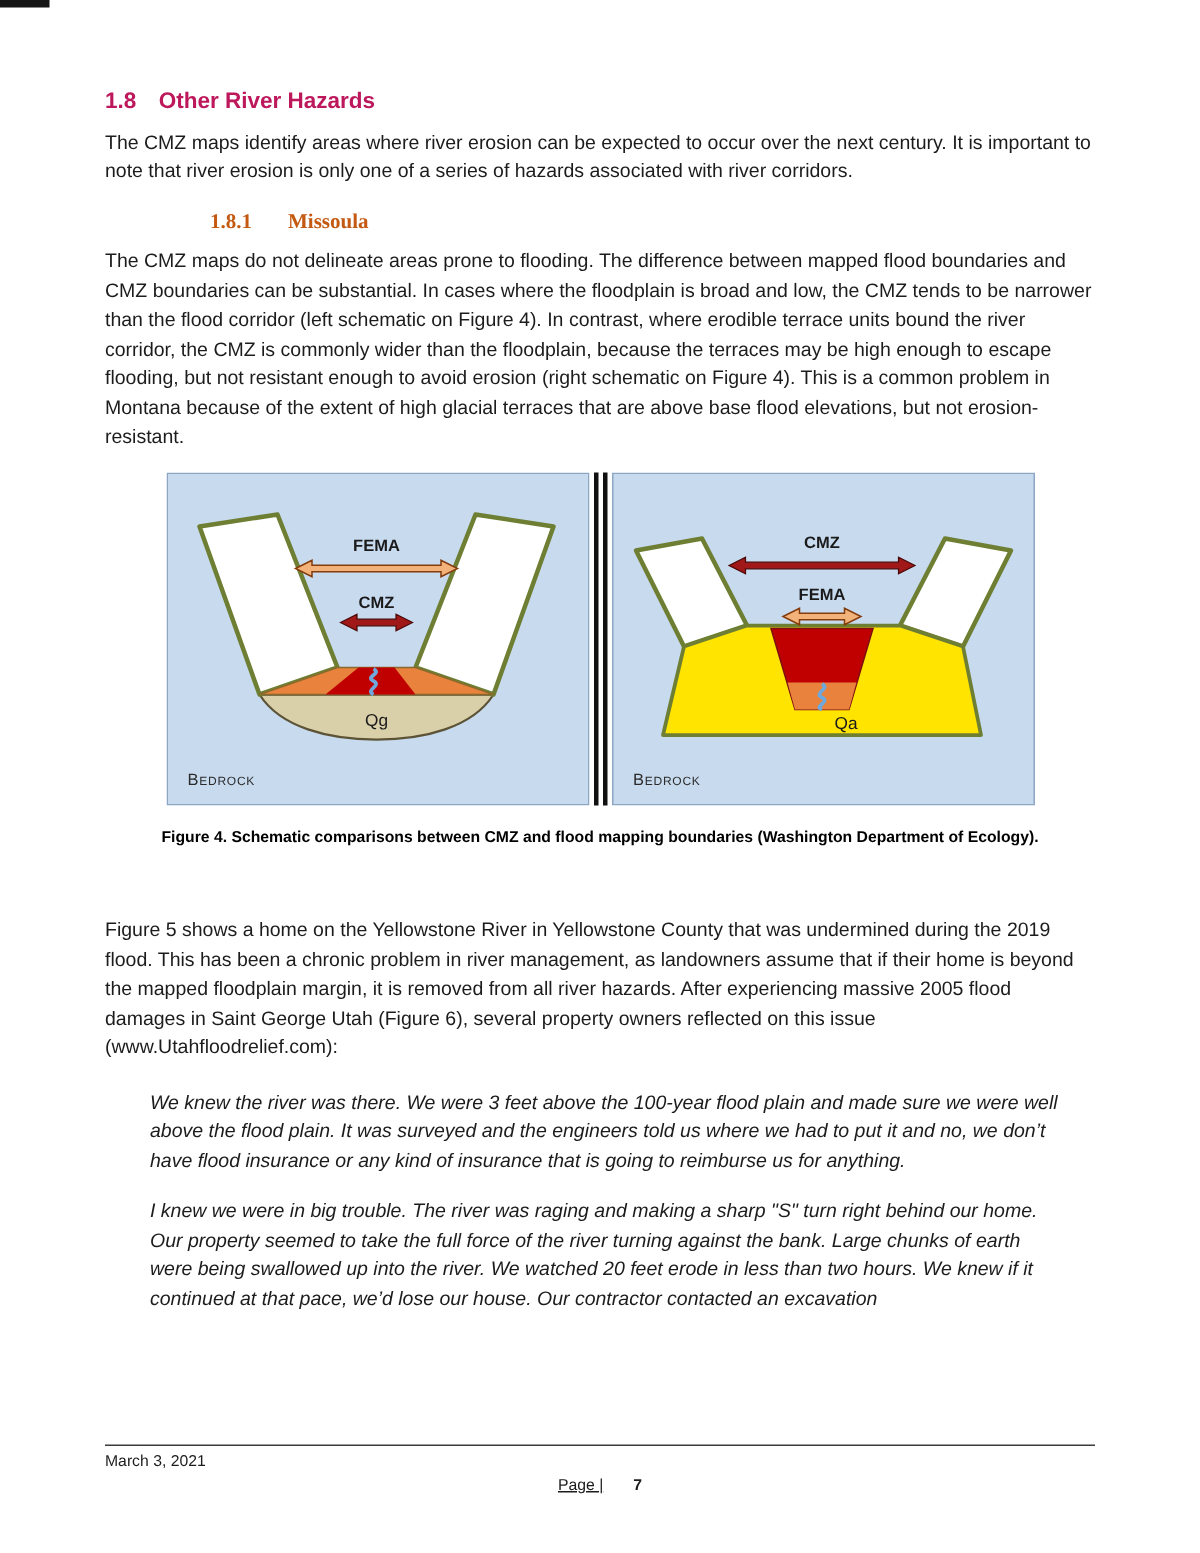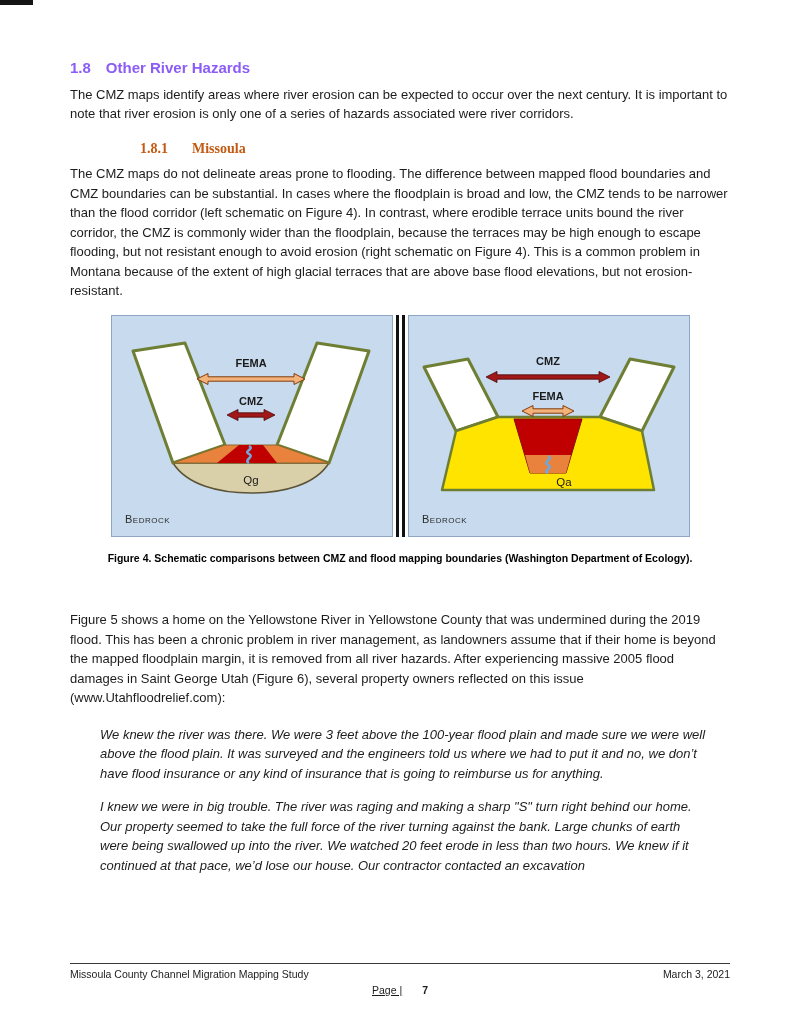--- a/index.html
+++ b/index.html
@@ -17,21 +17,21 @@
     background: #ffffff;
   }
   .scan-artifact {
     position: absolute; top: 0; left: 0;
     width: 33px; height: 5px; background: #151515;
   }
   .section-heading {
     margin: 0 0 7px;
     font-size: 15px;
     font-weight: bold;
-    color: #8b5cf6;
+    color: #be185d;
   }
   .section-heading .h-num { display: inline-block; margin-right: 15px; }
   .sub-heading {
     margin: 15px 0 6px 70px;
     font-family: "Liberation Serif", serif;
     font-size: 14px;
     font-weight: bold;
     color: #C45911;
   }
   .sub-heading .h-num { display: inline-block; margin-right: 24px; }
@@ -83,21 +83,21 @@
 </style>
 </head>
 <body>
 
 <div class="page">
 
   <div class="scan-artifact"></div>
 
   <h2 class="section-heading"><span class="h-num">1.8</span><span>Other River Hazards</span></h2>
 
-  <p class="body">The CMZ maps identify areas where river erosion can be expected to occur over the next century. It is important to note that river erosion is only one of a series of hazards associated were river corridors.</p>
+  <p class="body">The CMZ maps identify areas where river erosion can be expected to occur over the next century. It is important to note that river erosion is only one of a series of hazards associated with river corridors.</p>
 
   <h3 class="sub-heading"><span class="h-num">1.8.1</span><span>Missoula</span></h3>
 
   <p class="body">The CMZ maps do not delineate areas prone to flooding. The difference between mapped flood boundaries and CMZ boundaries can be substantial. In cases where the floodplain is broad and low, the CMZ tends to be narrower than the flood corridor (left schematic on Figure 4). In contrast, where erodible terrace units bound the river corridor, the CMZ is commonly wider than the floodplain, because the terraces may be high enough to escape flooding, but not resistant enough to avoid erosion (right schematic on Figure 4). This is a common problem in Montana because of the extent of high glacial terraces that are above base flood elevations, but not erosion-resistant.</p>
 
   <figure class="fig">
     <div class="fig-panels">
 
       <svg width="282" height="222" viewBox="0 0 282 222">
         <rect x="0.5" y="0.5" width="281" height="221" fill="#C7DAEE" stroke="#8CA6C4"></rect>
@@ -141,21 +141,20 @@
   </figure>
 
   <p class="body after-fig">Figure 5 shows a home on the Yellowstone River in Yellowstone County that was undermined during the 2019 flood. This has been a chronic problem in river management, as landowners assume that if their home is beyond the mapped floodplain margin, it is removed from all river hazards. After experiencing massive 2005 flood damages in Saint George Utah (Figure 6), several property owners reflected on this issue (www.Utahfloodrelief.com):</p>
 
   <blockquote class="quote first">We knew the river was there. We were 3 feet above the 100-year flood plain and made sure we were well above the flood plain. It was surveyed and the engineers told us where we had to put it and no, we don’t have flood insurance or any kind of insurance that is going to reimburse us for anything.</blockquote>
   <blockquote class="quote">I knew we were in big trouble. The river was raging and making a sharp "S" turn right behind our home. Our property seemed to take the full force of the river turning against the bank. Large chunks of earth were being swallowed up into the river. We watched 20 feet erode in less than two hours. We knew if it continued at that pace, we’d lose our house. Our contractor contacted an excavation</blockquote>
 
   <div class="page-footer">
     <div class="footer-rule"></div>
     <div class="footer-row">
-      <span>Missoula County Channel Migration Mapping Study</span>
       <span>March 3, 2021</span>
     </div>
     <div class="footer-page">
       <span class="pg-label">Page |</span><span class="pg-num">7</span>
     </div>
   </div>
 
 </div>
 
 </body></html>

